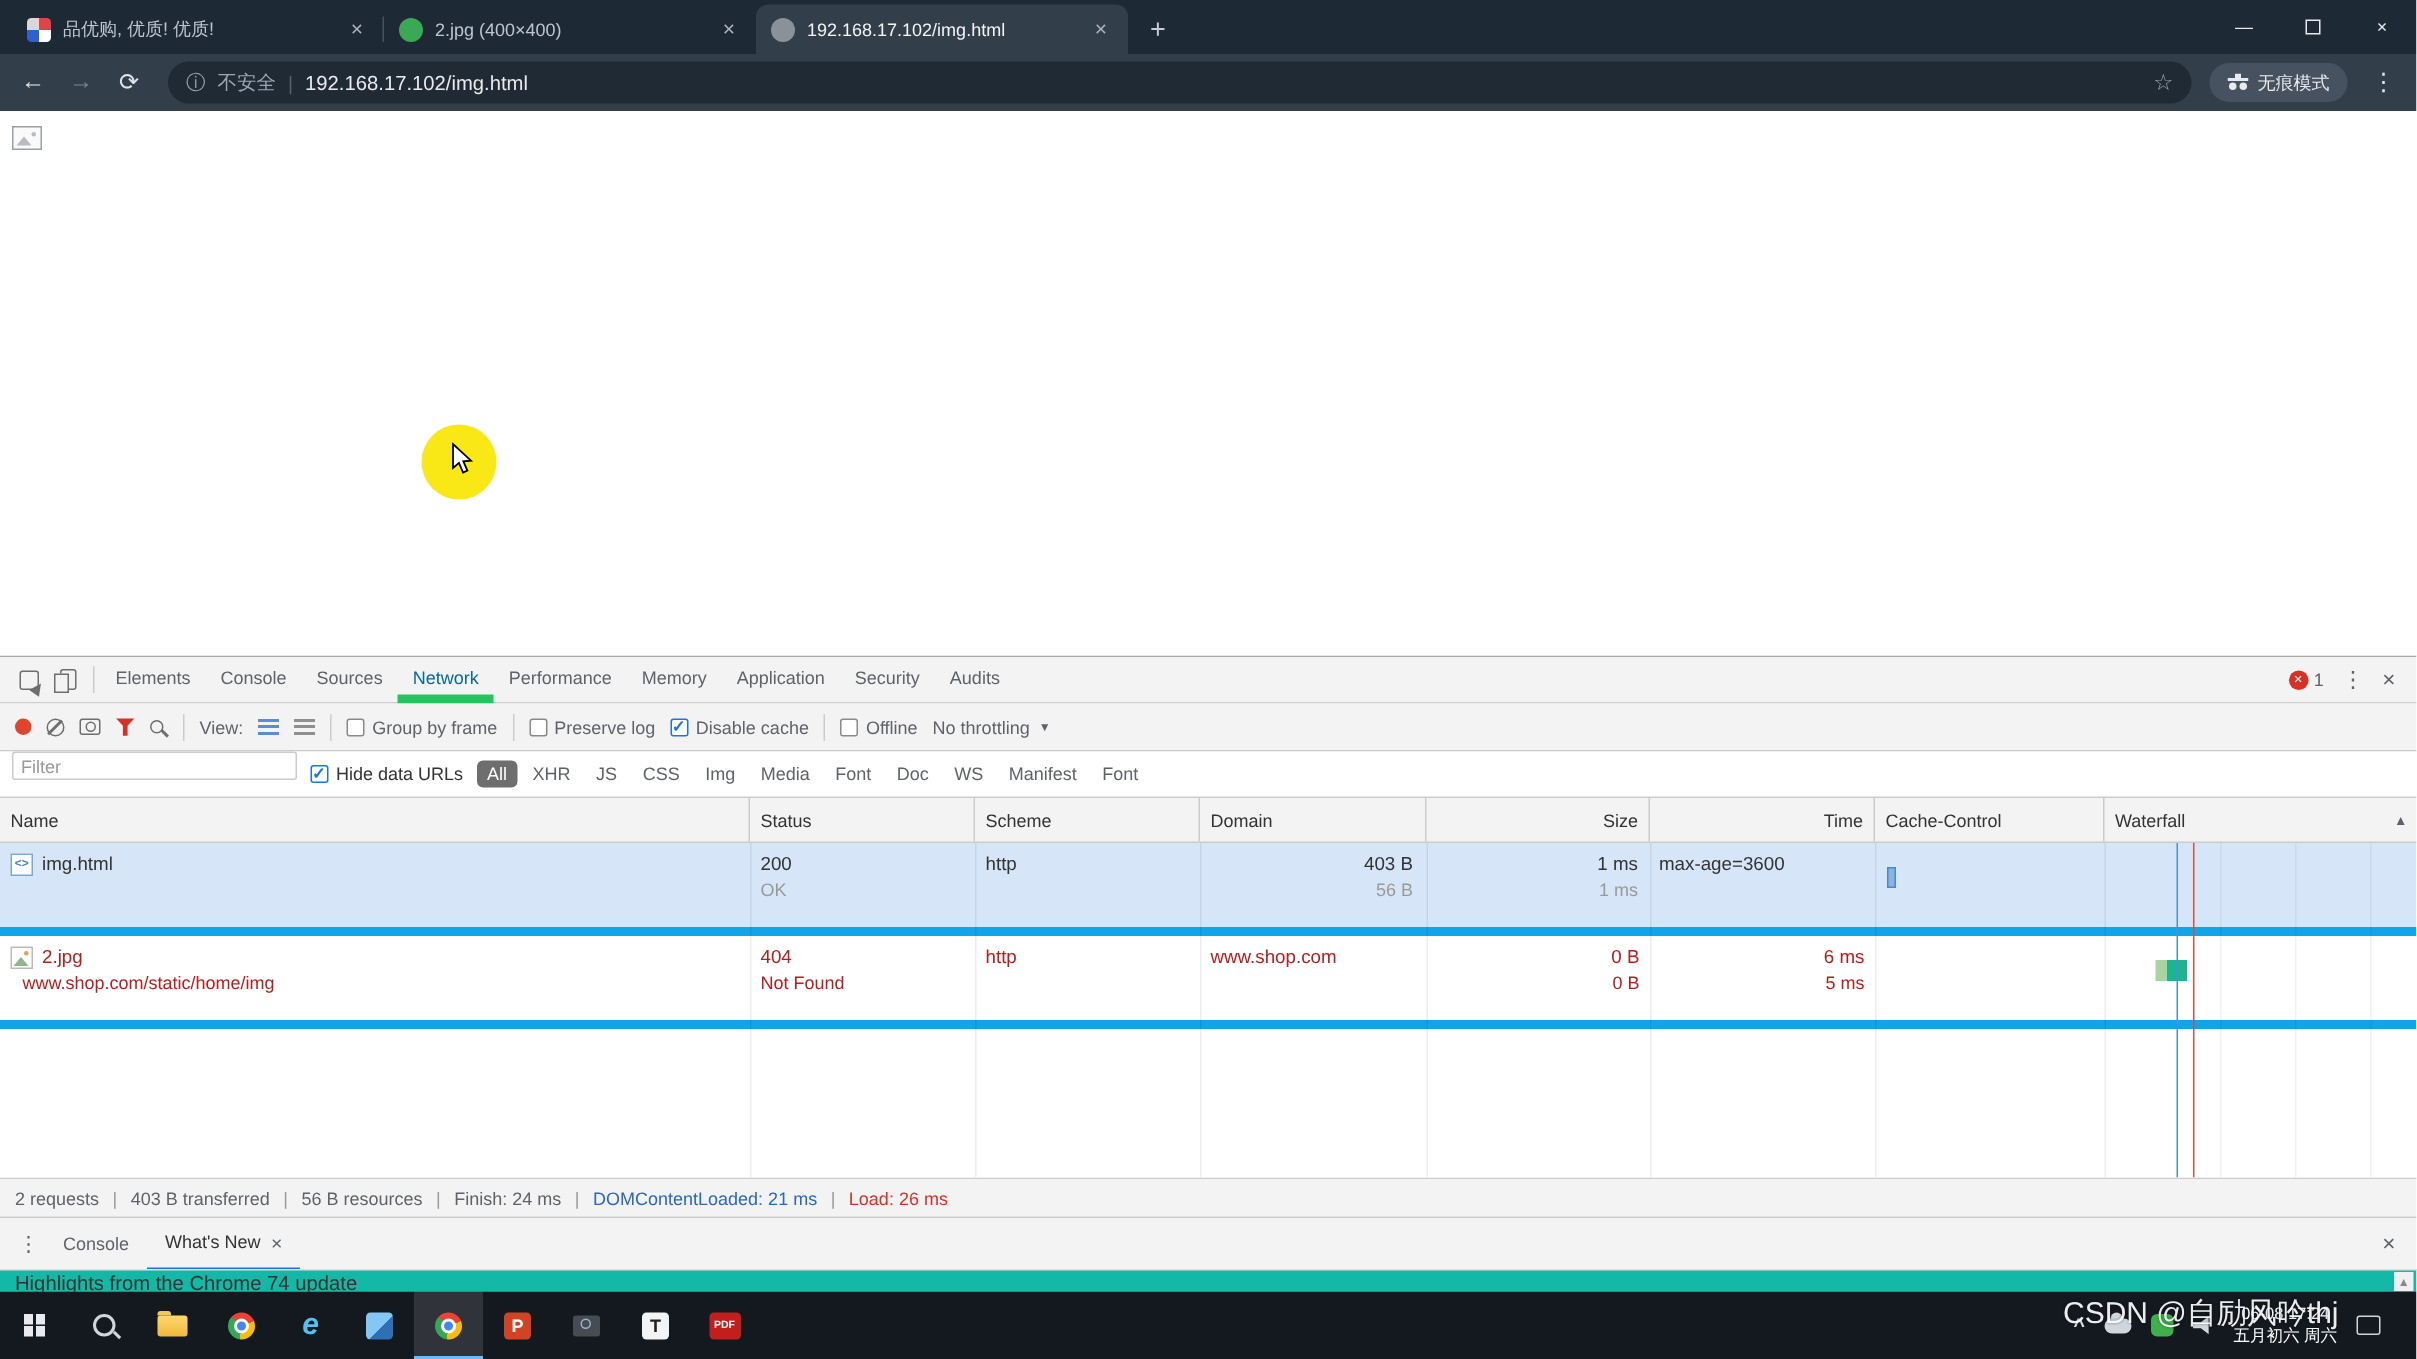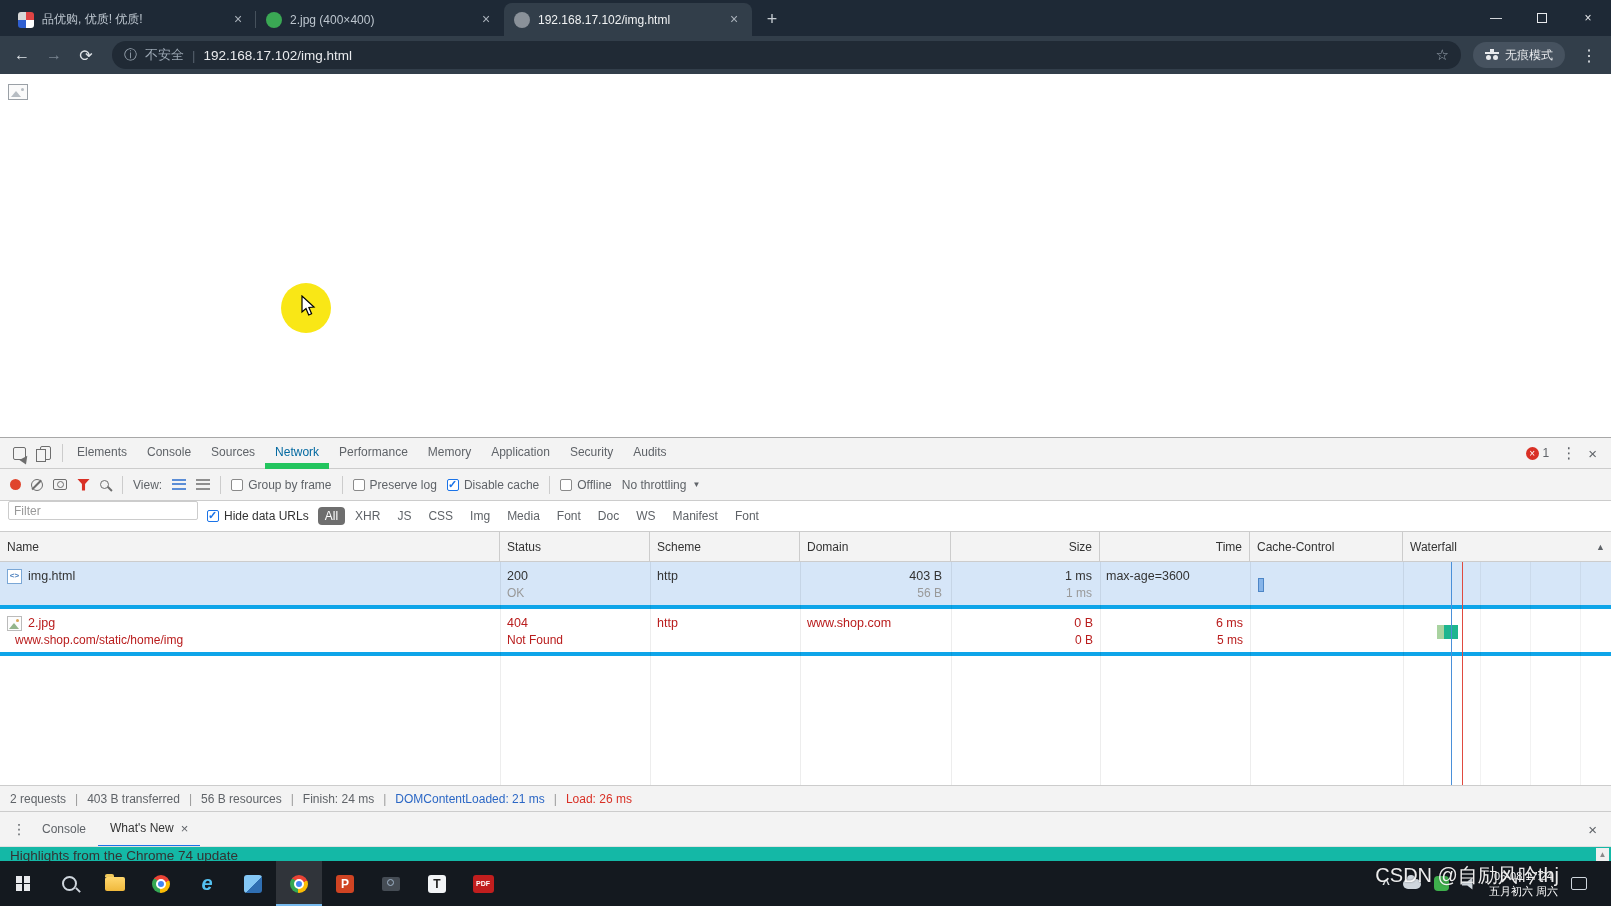--- a/index.html
+++ b/index.html
@@ -84,21 +84,21 @@
 .pills{display:flex;align-items:center;gap:3px}
 .pill{padding:2px 7px;border-radius:4px;color:#5f6368}
 .pill.active{background:#6e6e6e;color:#fff}
 
 .tbl-header{height:30px;background:#f3f3f3;border-bottom:1px solid #ccc;display:flex;flex:0 0 30px}
 .th{display:flex;align-items:center;padding:0 7px;border-right:1px solid #ccc;color:#333}
 .th.r{justify-content:flex-end}
 .c1{width:500px}.c2{width:150px}.c3{width:150px}.c4{width:151px}.c5{width:149px}.c6{width:150px}.c7{width:153px}.c8{flex:1;border-right:none;position:relative}
 .sort{position:absolute;right:6px;color:#5f6368;font-size:9px}
 .tbl-body{flex:1;position:relative;background:#fff;overflow:hidden}
-.req-row{display:flex;height:47px;border-bottom:4px solid #0ea5e9;position:relative}
+.req-row{display:flex;height:62px;border-bottom:6px solid #0ea5e9;position:relative}
 .req-row.selected{background:#d6e6f8}
 .cell{padding:5px 7px;display:flex;flex-direction:column}
 .cell.r{align-items:flex-end}
 .cell .l1{font-size:12.5px;color:#333;line-height:18px;display:flex;align-items:center;gap:6px;white-space:nowrap}
 .cell .l2{font-size:12px;color:#999;line-height:17px;white-space:nowrap}
 .c-name .l2{margin-left:8px}
 .req-row.error .l1,.req-row.error .l2{color:#b91c1c}
 .ficon{width:15px;height:15px;display:inline-block;flex:0 0 15px;position:relative}
 .ficon.doc{border:1px solid #7aa7d6;background:#fff;color:#4a7fbd;font-size:8px;line-height:12px;text-align:center;font-weight:bold}
 .ficon.doc::after{content:"<>"}

